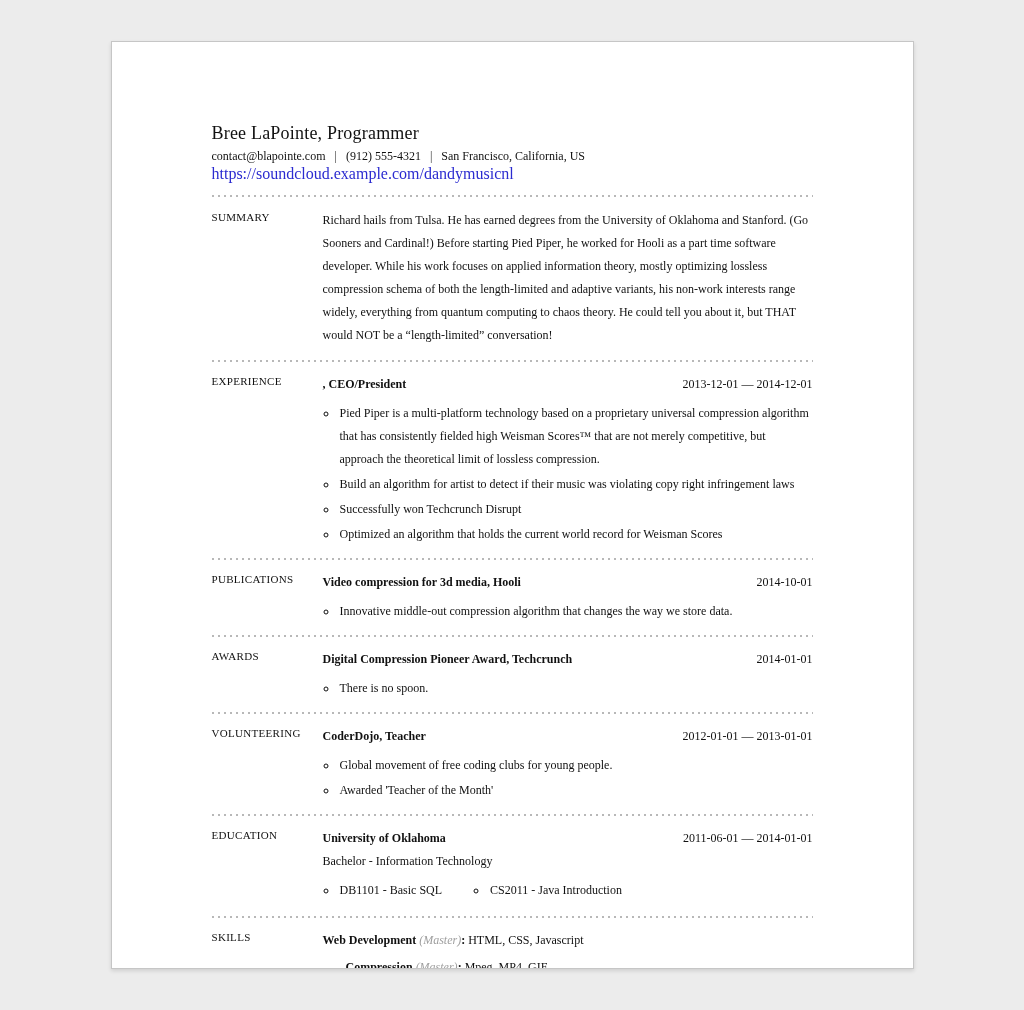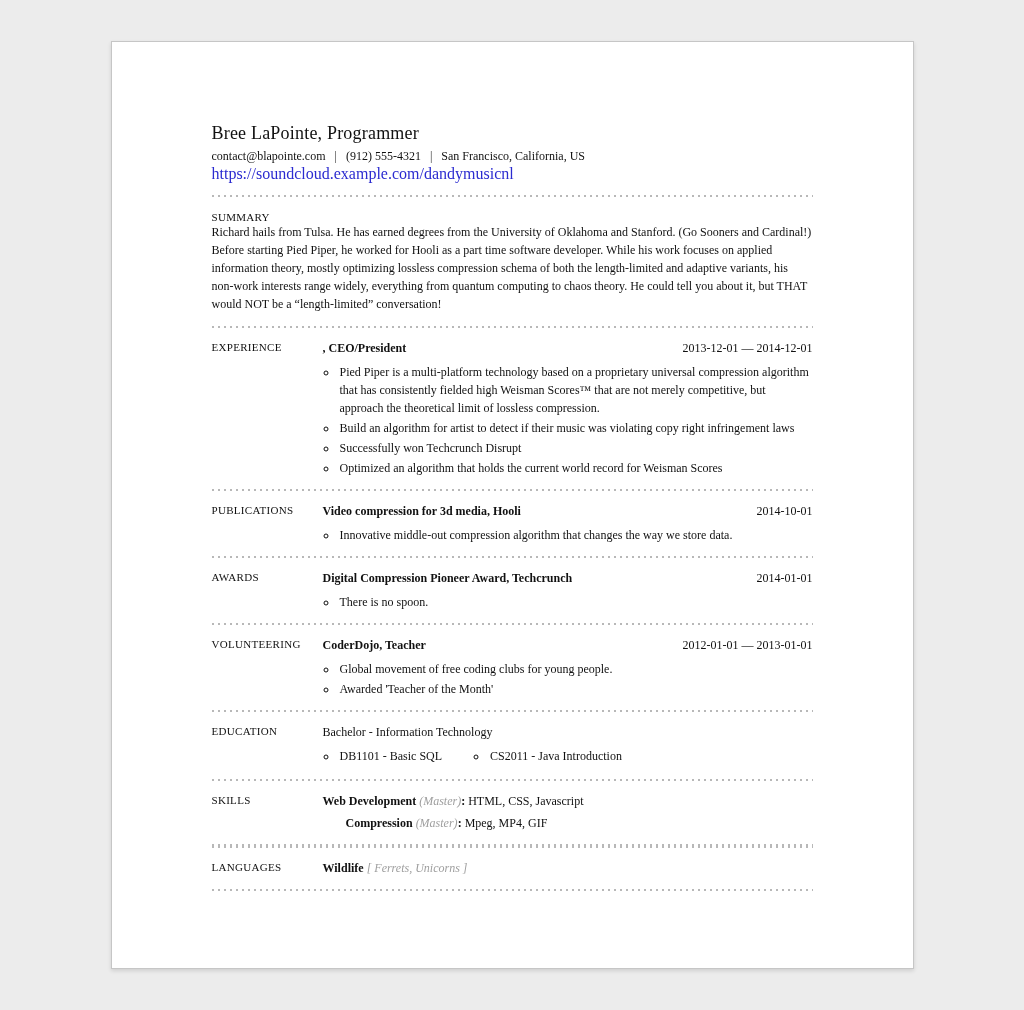--- a/index.html
+++ b/index.html
@@ -53,32 +53,32 @@
   
   .divider {
     height: 2px;
     background-image: repeating-linear-gradient(to right, var(--divider, #b8b8b8) 0 2px, transparent 2px 6px);
   }
   
   .section {
     display: flex;
     padding: 11px 0 12px 0;
   }
-  .section.summary { padding: 12px 0 13px 0; flex-direction: column; }
+  .section.summary { padding: 12px 0 13px 0; }
   .label {
     width: 111px;
     flex-shrink: 0;
     font-size: 11px;
     letter-spacing: 0.3px;
     padding-top: 2px;
   }
   .content {
     flex: 1;
     font-size: 12px;
-    line-height: 18px;
+    line-height: 23px;
   }
   .entry-head {
     display: flex;
     justify-content: space-between;
     align-items: baseline;
   }
   .entry-title { font-weight: bold; }
   .entry-date { font-size: 12px; white-space: nowrap; }
   .content ul {
     margin: 6px 0 0 0;
@@ -179,20 +179,24 @@
           <li>Awarded 'Teacher of the Month'</li>
         </ul>
       </div>
     </section>
 
     <div class="divider"></div>
 
     <section class="section">
       <div class="label">EDUCATION</div>
       <div class="content">
+        <div class="entry-head">
+          <span class="entry-title">University of Oklahoma</span>
+          <span class="entry-date">2011-06-01 — 2014-01-01</span>
+        </div>
         <div>Bachelor - Information Technology</div>
         <ul class="courses">
           <li>DB1101 - Basic SQL</li>
           <li>CS2011 - Java Introduction</li>
         </ul>
       </div>
     </section>
 
     <div class="divider"></div>
 

